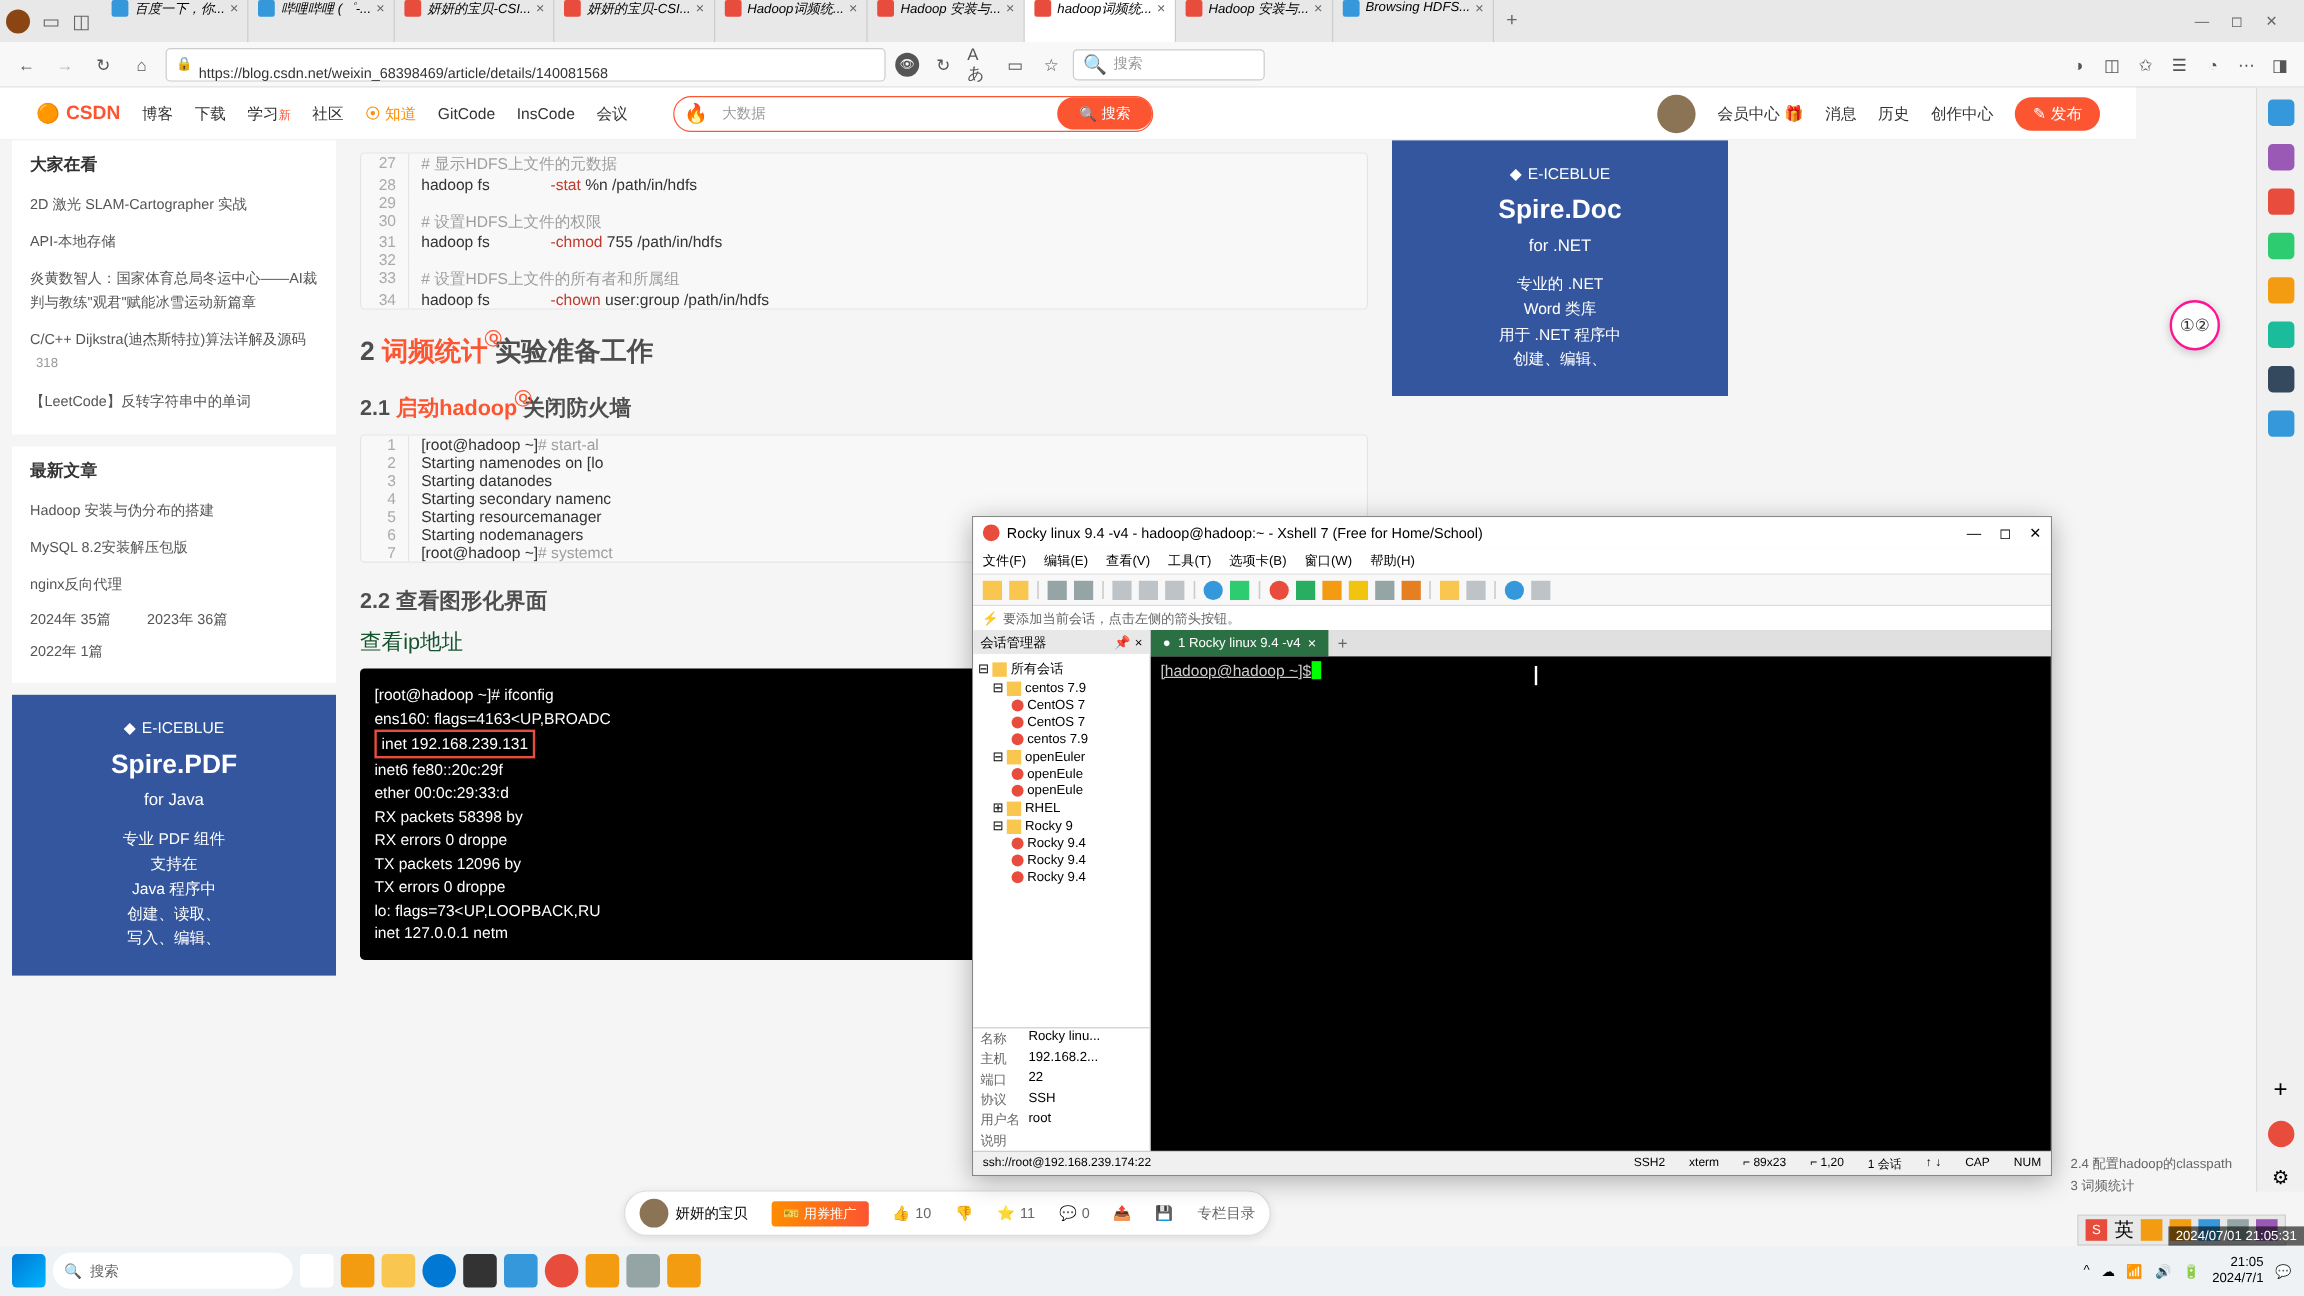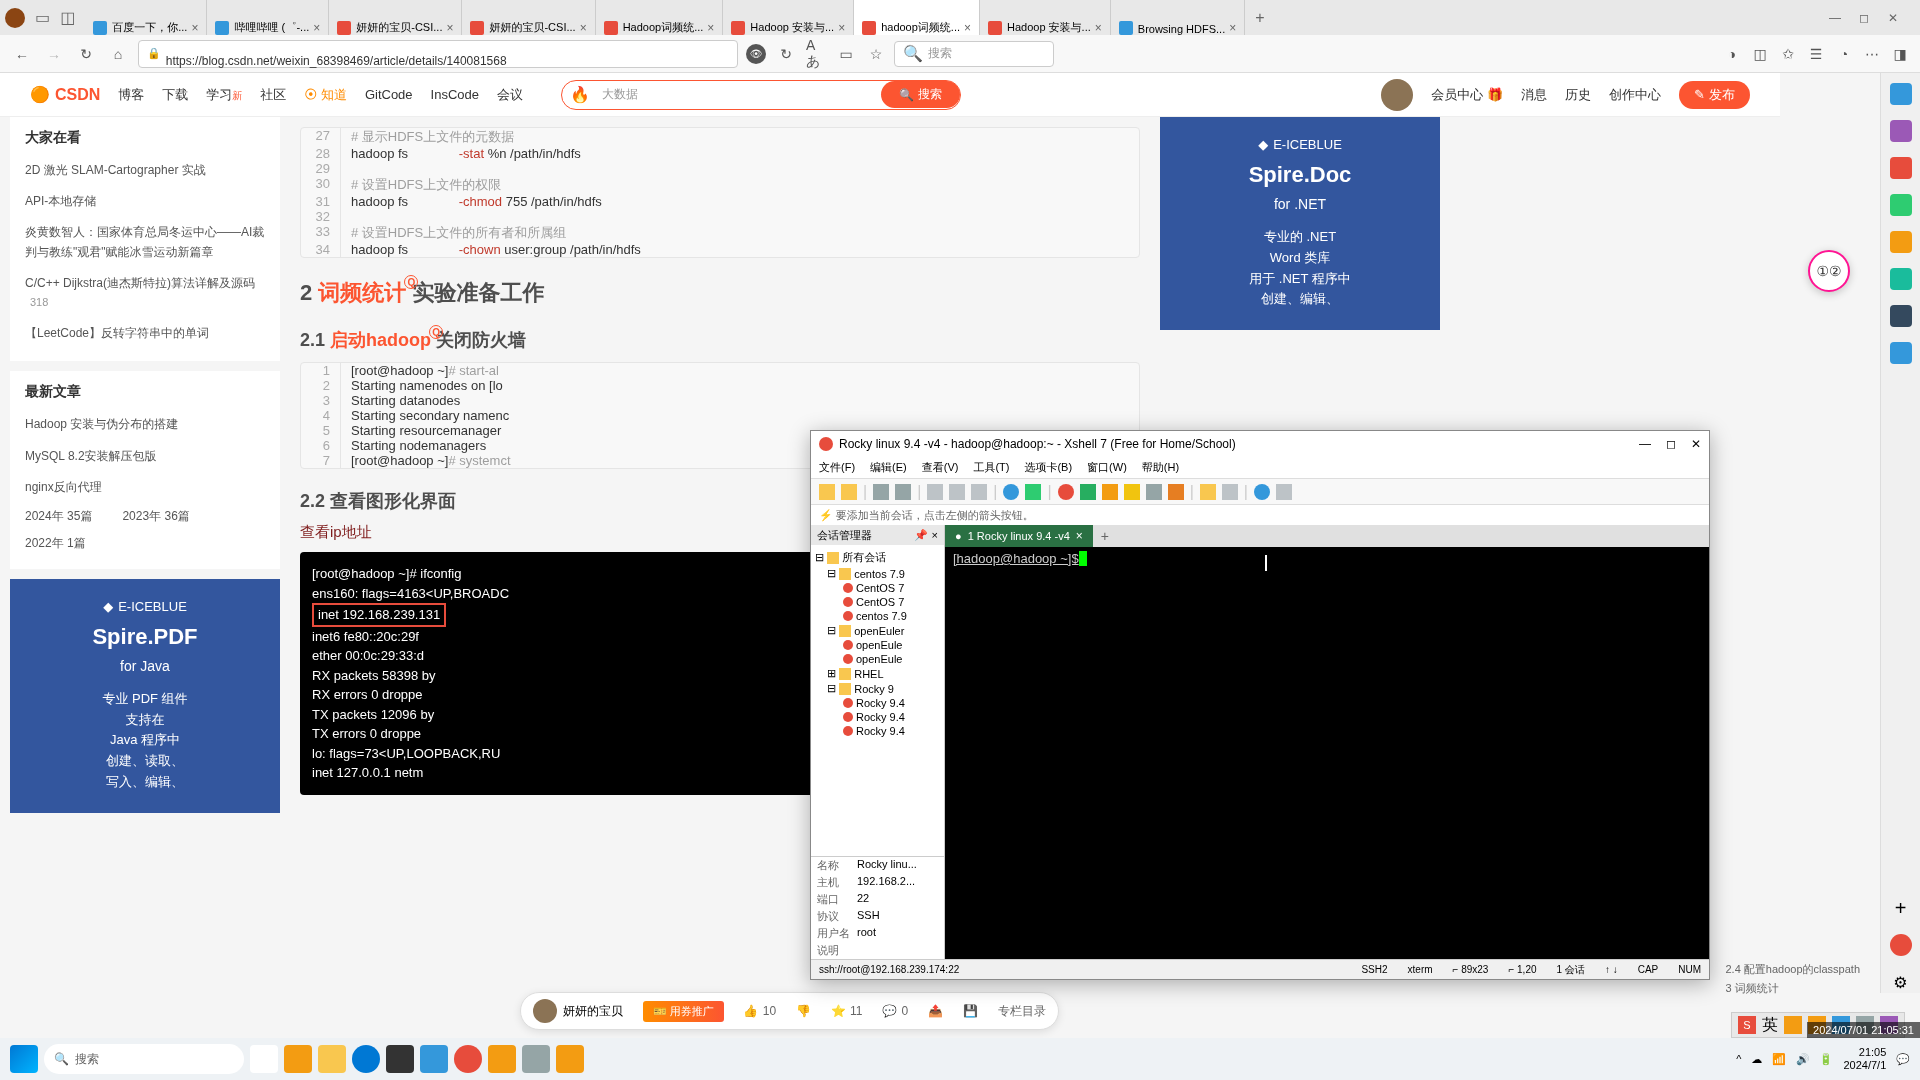--- a/index.html
+++ b/index.html
@@ -2,21 +2,21 @@
 <html><head>
 <meta charset="utf-8">
 <style>
 * { margin: 0; padding: 0; box-sizing: border-box; font-family: "Microsoft YaHei", sans-serif; }
 body { background: #f5f5f5; width: 1920px; height: 1080px; overflow: hidden; position: relative; }
 
 
 .browser-titlebar { height: 35px; background: #e8e8e8; display: flex; align-items: center; padding: 0 5px; }
 .titlebar-icon { width: 20px; height: 20px; border-radius: 50%; background: #8b4513; margin-right: 10px; }
 .tabs { display: flex; height: 35px; align-items: stretch; flex: 1; }
-.tab { display: flex; align-items: flex-end; padding: 0 8px; min-width: 120px; max-width: 180px; border-right: 1px solid #ccc; font-size: 11px; cursor: pointer; position: relative; }
+.tab { display: flex; align-items: flex-start; padding: 0 8px; min-width: 120px; max-width: 180px; border-right: 1px solid #ccc; font-size: 11px; cursor: pointer; position: relative; font-style: italic; }
 .tab.active { background: #fff; }
 .tab-icon { width: 14px; height: 14px; margin-right: 5px; flex-shrink: 0; }
 .tab-icon.red { background: #e74c3c; border-radius: 2px; }
 .tab-icon.blue { background: #3498db; border-radius: 2px; }
 .tab-title { overflow: hidden; white-space: nowrap; text-overflow: ellipsis; flex: 1; }
 .tab-close { margin-left: 4px; font-size: 12px; color: #666; }
 .new-tab { padding: 0 10px; display: flex; align-items: center; font-size: 16px; color: #666; }
 .window-controls { display: flex; gap: 15px; padding: 0 15px; }
 .win-btn { width: 14px; height: 14px; display: flex; align-items: center; justify-content: center; font-size: 12px; color: #666; }
 
@@ -60,21 +60,21 @@
 .code-line { display: flex; }
 .line-num { width: 40px; text-align: right; padding-right: 10px; color: #aaa; user-select: none; border-right: 1px solid #e5e5e5; }
 .line-content { padding-left: 10px; flex: 1; }
 .comment { color: #9e9e9e; }
 .cmd-red { color: #c0392b; margin-left: 47px; }
 .cmd-normal { color: #333; }
 
 .section-title { font-size: 22px; font-weight: bold; margin: 20px 0 10px; color: #4e4e4e; }
 .section-title .highlight { color: #fc5531; position: relative; }
 .section-title .highlight::after { content: "Q"; position: absolute; top: -5px; right: -12px; font-size: 10px; color: #fc5531; border: 1px solid #fc5531; border-radius: 50%; width: 12px; height: 12px; display: flex; align-items: center; justify-content: center; }
-.sub-desc { font-size: 15px; color: #7f1d1d; margin: 8px 0; }
+.sub-desc { font-size: 18px; color: #14532d; margin: 8px 0; }
 
 .terminal-output { background: #000; color: #fff; padding: 12px; font-family: Consolas, monospace; font-size: 13px; margin: 10px 0; line-height: 1.5; border-radius: 4px; }
 .terminal-output .hl-box { display: inline-block; border: 2px solid #e74c3c; padding: 0 4px; }
 
 .right-sidebar { width: 300px; padding: 0 10px; }
 .ad-box { background: #33569e; color: #fff; padding: 20px 15px; text-align: center; }
 .ad-box.left-ad { background: #33569e; margin-top: 10px; }
 .ad-brand { font-size: 13px; margin-bottom: 10px; display: flex; align-items: center; justify-content: center; gap: 5px; }
 .ad-title { font-size: 22px; font-weight: bold; margin: 8px 0; }
 .ad-sub { font-size: 14px; }
@@ -90,21 +90,21 @@
 .xshell-window { position: absolute; left: 810px; top: 430px; width: 900px; height: 550px; background: #f0f0f0; border: 1px solid #888; box-shadow: 0 4px 20px rgba(0,0,0,0.3); display: flex; flex-direction: column; }
 .xshell-titlebar { height: 26px; background: #fff; display: flex; align-items: center; padding: 0 8px; font-size: 12px; }
 .xshell-titlebar-icon { width: 14px; height: 14px; background: #e74c3c; border-radius: 50%; margin-right: 6px; }
 .xshell-title-text { flex: 1; }
 .xshell-win-controls { display: flex; gap: 15px; }
 .xshell-menubar { height: 22px; background: #fff; display: flex; align-items: center; padding: 0 8px; gap: 15px; font-size: 11px; border-bottom: 1px solid #ddd; }
 .xshell-toolbar { height: 26px; background: #f8f8f8; display: flex; align-items: center; padding: 0 8px; gap: 6px; border-bottom: 1px solid #ddd; }
 .xs-tb-icon { width: 16px; height: 16px; }
 .xshell-hint { height: 20px; background: #fff; display: flex; align-items: center; padding: 0 8px; font-size: 11px; color: #666; }
 .xshell-body { flex: 1; display: flex; }
-.session-panel { width: 134px; background: #fff; border-right: 1px solid #ccc; display: flex; flex-direction: column; font-size: 11px; }
+.session-panel { width: 148px; background: #fff; border-right: 1px solid #ccc; display: flex; flex-direction: column; font-size: 11px; }
 .session-panel-header { height: 20px; background: #e8e8e8; display: flex; align-items: center; padding: 0 6px; justify-content: space-between; }
 .session-tree { flex: 1; overflow: auto; padding: 4px; }
 .tree-item { display: flex; align-items: center; padding: 1px 0; gap: 3px; }
 .tree-icon { width: 12px; height: 12px; }
 .folder-icon { background: #f9c74f; }
 .session-icon { width: 10px; height: 10px; border-radius: 50%; background: #e74c3c; }
 .session-props { border-top: 1px solid #ccc; }
 .prop-row { display: flex; padding: 1px 6px; }
 .prop-label { width: 40px; color: #666; }
 .prop-value { flex: 1; overflow: hidden; white-space: nowrap; text-overflow: ellipsis; }

